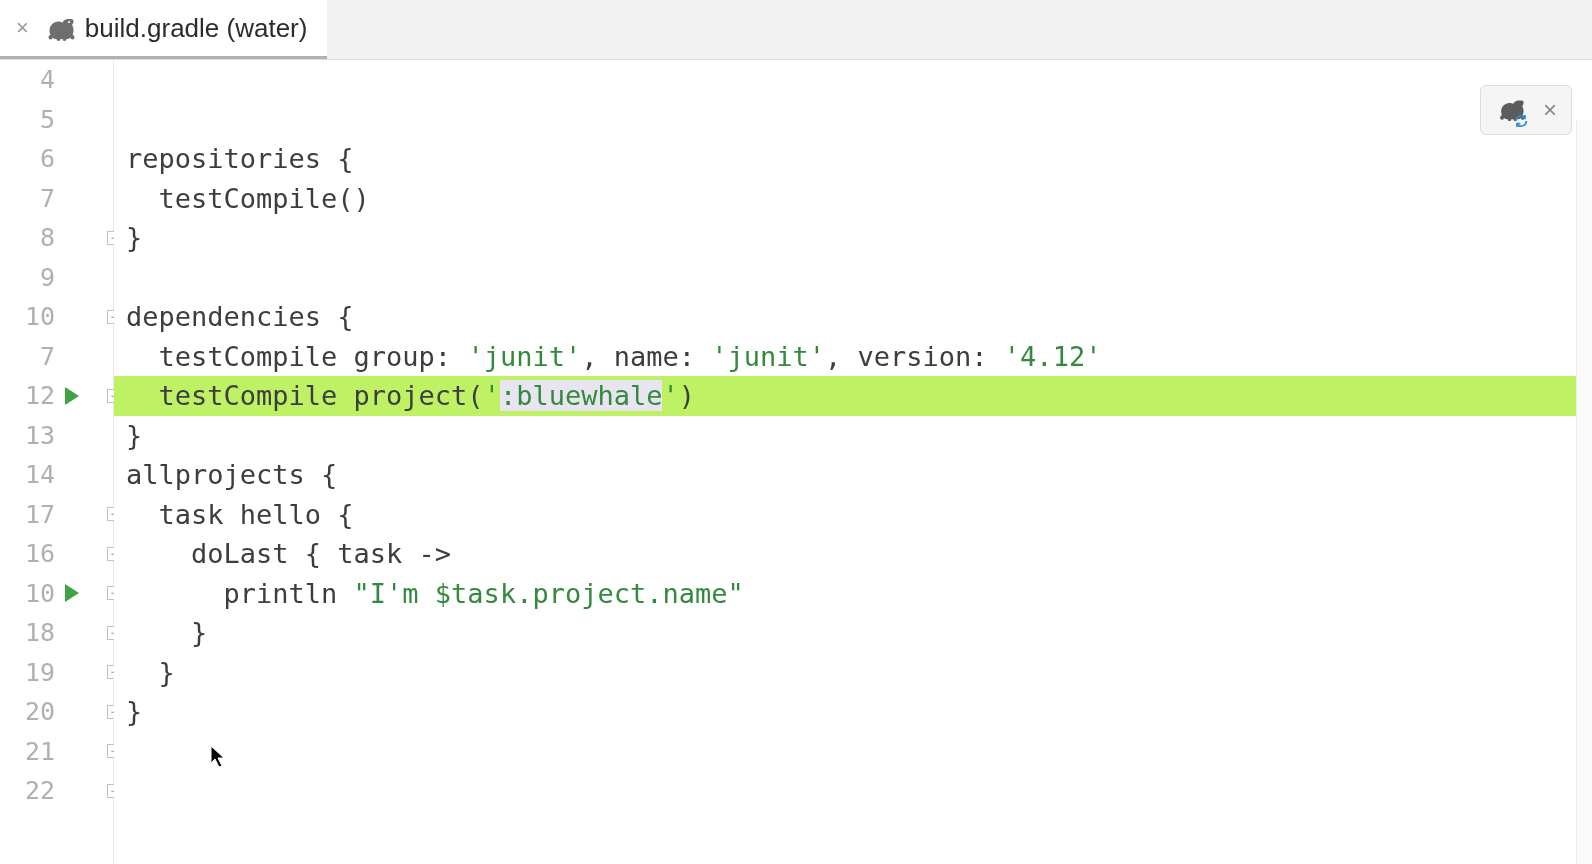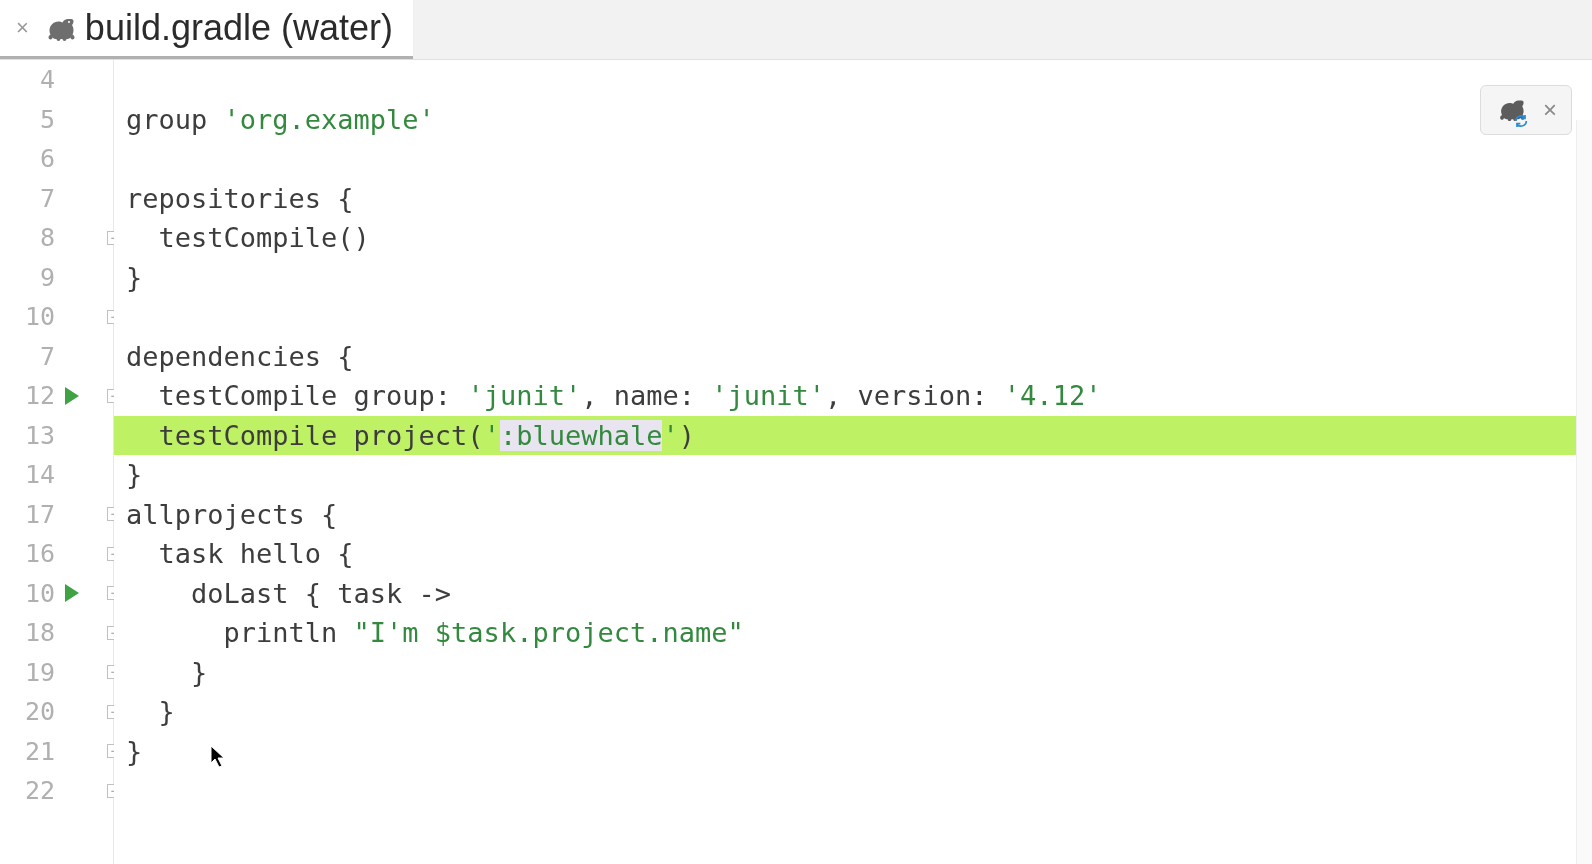--- a/index.html
+++ b/index.html
@@ -32,21 +32,21 @@
       font-size: 22px;
       font-weight: 300;
       padding: 0 4px;
     }
     .tab .elephant {
       width: 32px;
       height: 28px;
       fill: #6e6e6e;
     }
     .tab-label {
-      font-size: 36px;
+      font-size: 26px;
       color: #2b2b2b;
       white-space: nowrap;
     }
     .editor-wrap {
       display: flex;
       height: calc(864px - 60px);
       position: relative;
     }
     .gutter {
       width: 114px;
@@ -243,21 +243,20 @@
         <span class="line-num">21</span>
         <div class="fold-icon">−</div>
       </div>
       <div class="gutter-row">
         <span class="line-num">22</span>
         <div class="fold-icon">−</div>
       </div>
     </div>
   <div class="code-area" id="code">
       <div class="code-line"></div>
-      <div class="code-line"><span class="ident">group </span><span class="str">'org.example'</span></div>
       <div class="code-line"></div>
       <div class="code-line"><span class="ident">repositories {</span></div>
       <div class="code-line"><span class="ident">  testCompile()</span></div>
       <div class="code-line"><span class="ident">}</span></div>
       <div class="code-line"></div>
       <div class="code-line"><span class="ident">dependencies {</span></div>
       <div class="code-line"><span class="ident">  testCompile </span><span class="name-key">group</span><span class="ident">: </span><span class="str">'junit'</span><span class="ident">, </span><span class="name-key">name</span><span class="ident">: </span><span class="str">'junit'</span><span class="ident">, </span><span class="name-key">version</span><span class="ident">: </span><span class="str">'4.12'</span></div>
       <div class="code-line highlighted"><span class="ident">  testCompile project(</span><span class="str">'</span><span class="str proj-ref">:bluewhale</span><span class="str">'</span><span class="ident">)</span></div>
       <div class="code-line"><span class="ident">}</span></div>
       <div class="code-line"><span class="ident">allprojects {</span></div>

